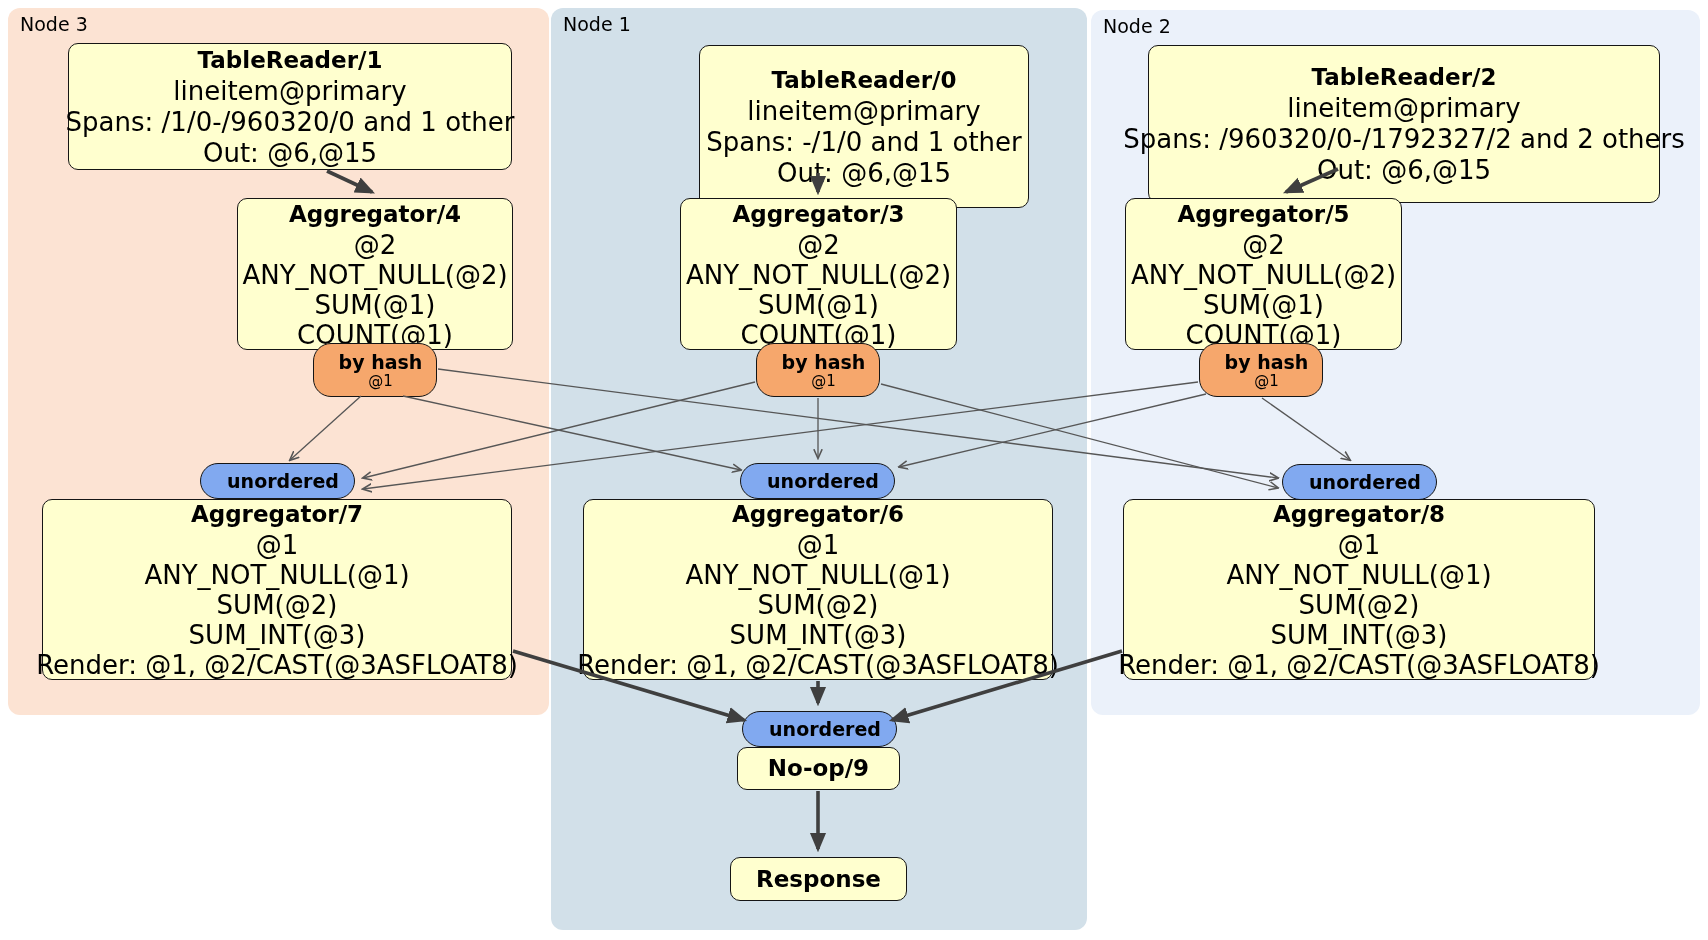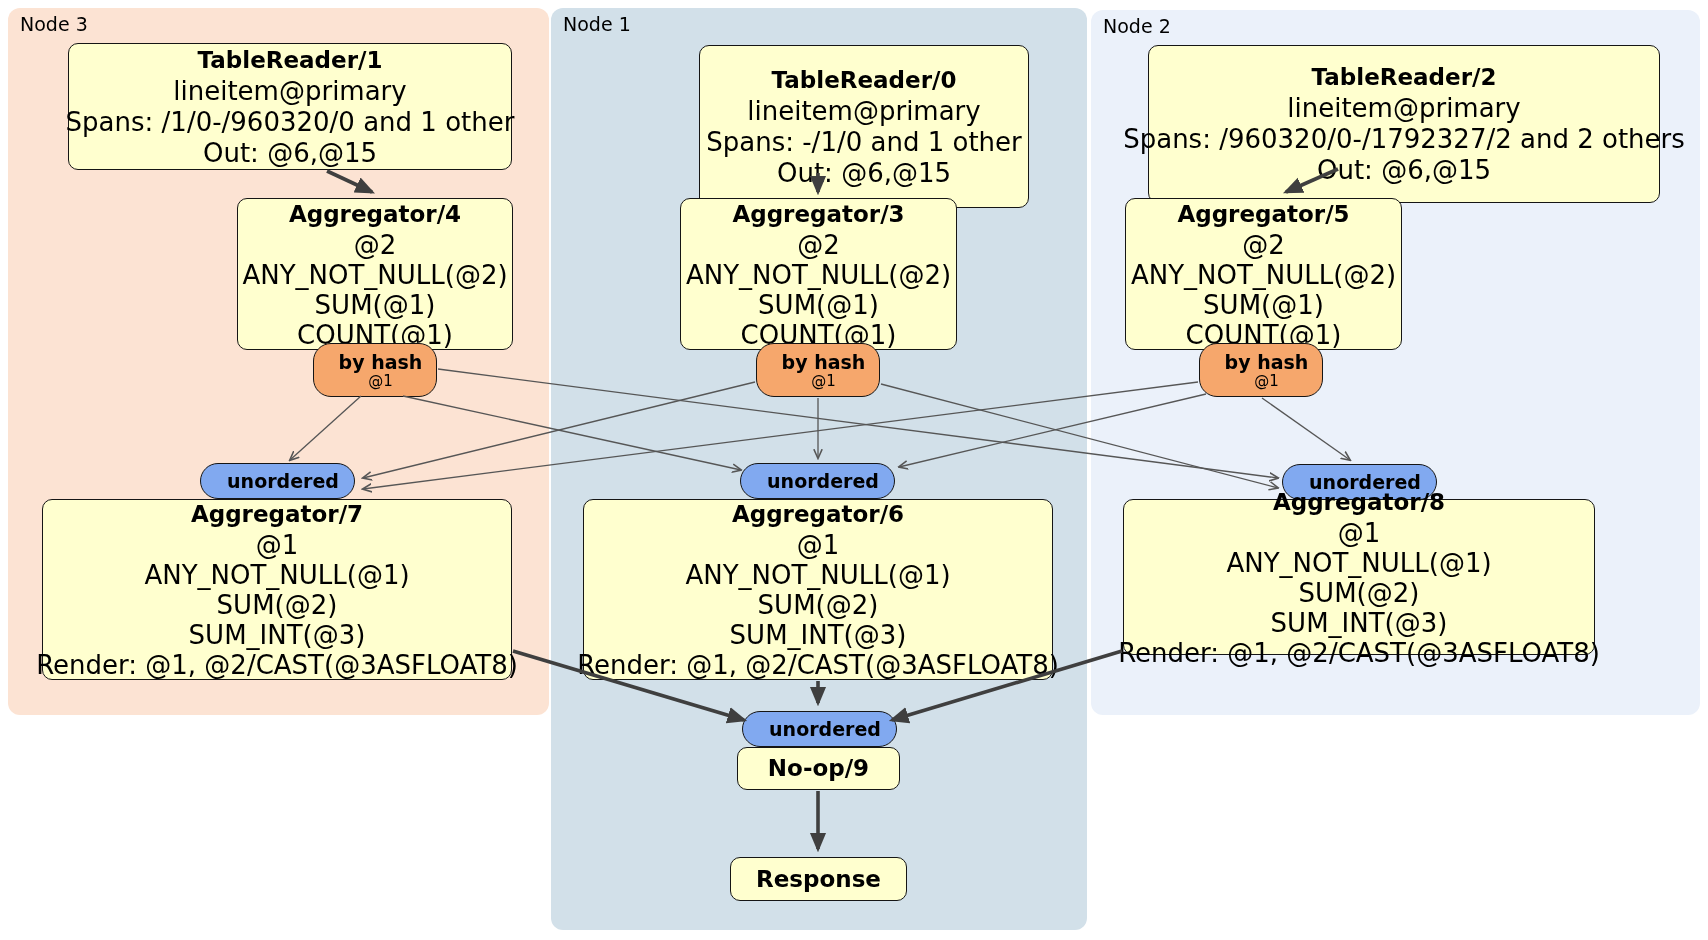--- a/index.html
+++ b/index.html
@@ -144,21 +144,21 @@
     <div class="l">Render: @1, @2/CAST(@3ASFLOAT8)</div>
   </div>
   <div class="nbox" style="left:583px;top:499px;width:470px;height:181px;">
     <div class="t">Aggregator/6</div>
     <div class="l">@1</div>
     <div class="l">ANY_NOT_NULL(@1)</div>
     <div class="l">SUM(@2)</div>
     <div class="l">SUM_INT(@3)</div>
     <div class="l">Render: @1, @2/CAST(@3ASFLOAT8)</div>
   </div>
-  <div class="nbox" style="left:1123px;top:499px;width:472px;height:156px;">
+  <div class="nbox" style="left:1123px;top:499px;width:472px;height:181px;">
     <div class="t">Aggregator/8</div>
     <div class="l">@1</div>
     <div class="l">ANY_NOT_NULL(@1)</div>
     <div class="l">SUM(@2)</div>
     <div class="l">SUM_INT(@3)</div>
     <div class="l">Render: @1, @2/CAST(@3ASFLOAT8)</div>
   </div>
 
   <div class="pill blue" style="left:742px;top:711px;width:155px;height:36px;">
     <div class="pt">unordered</div>

